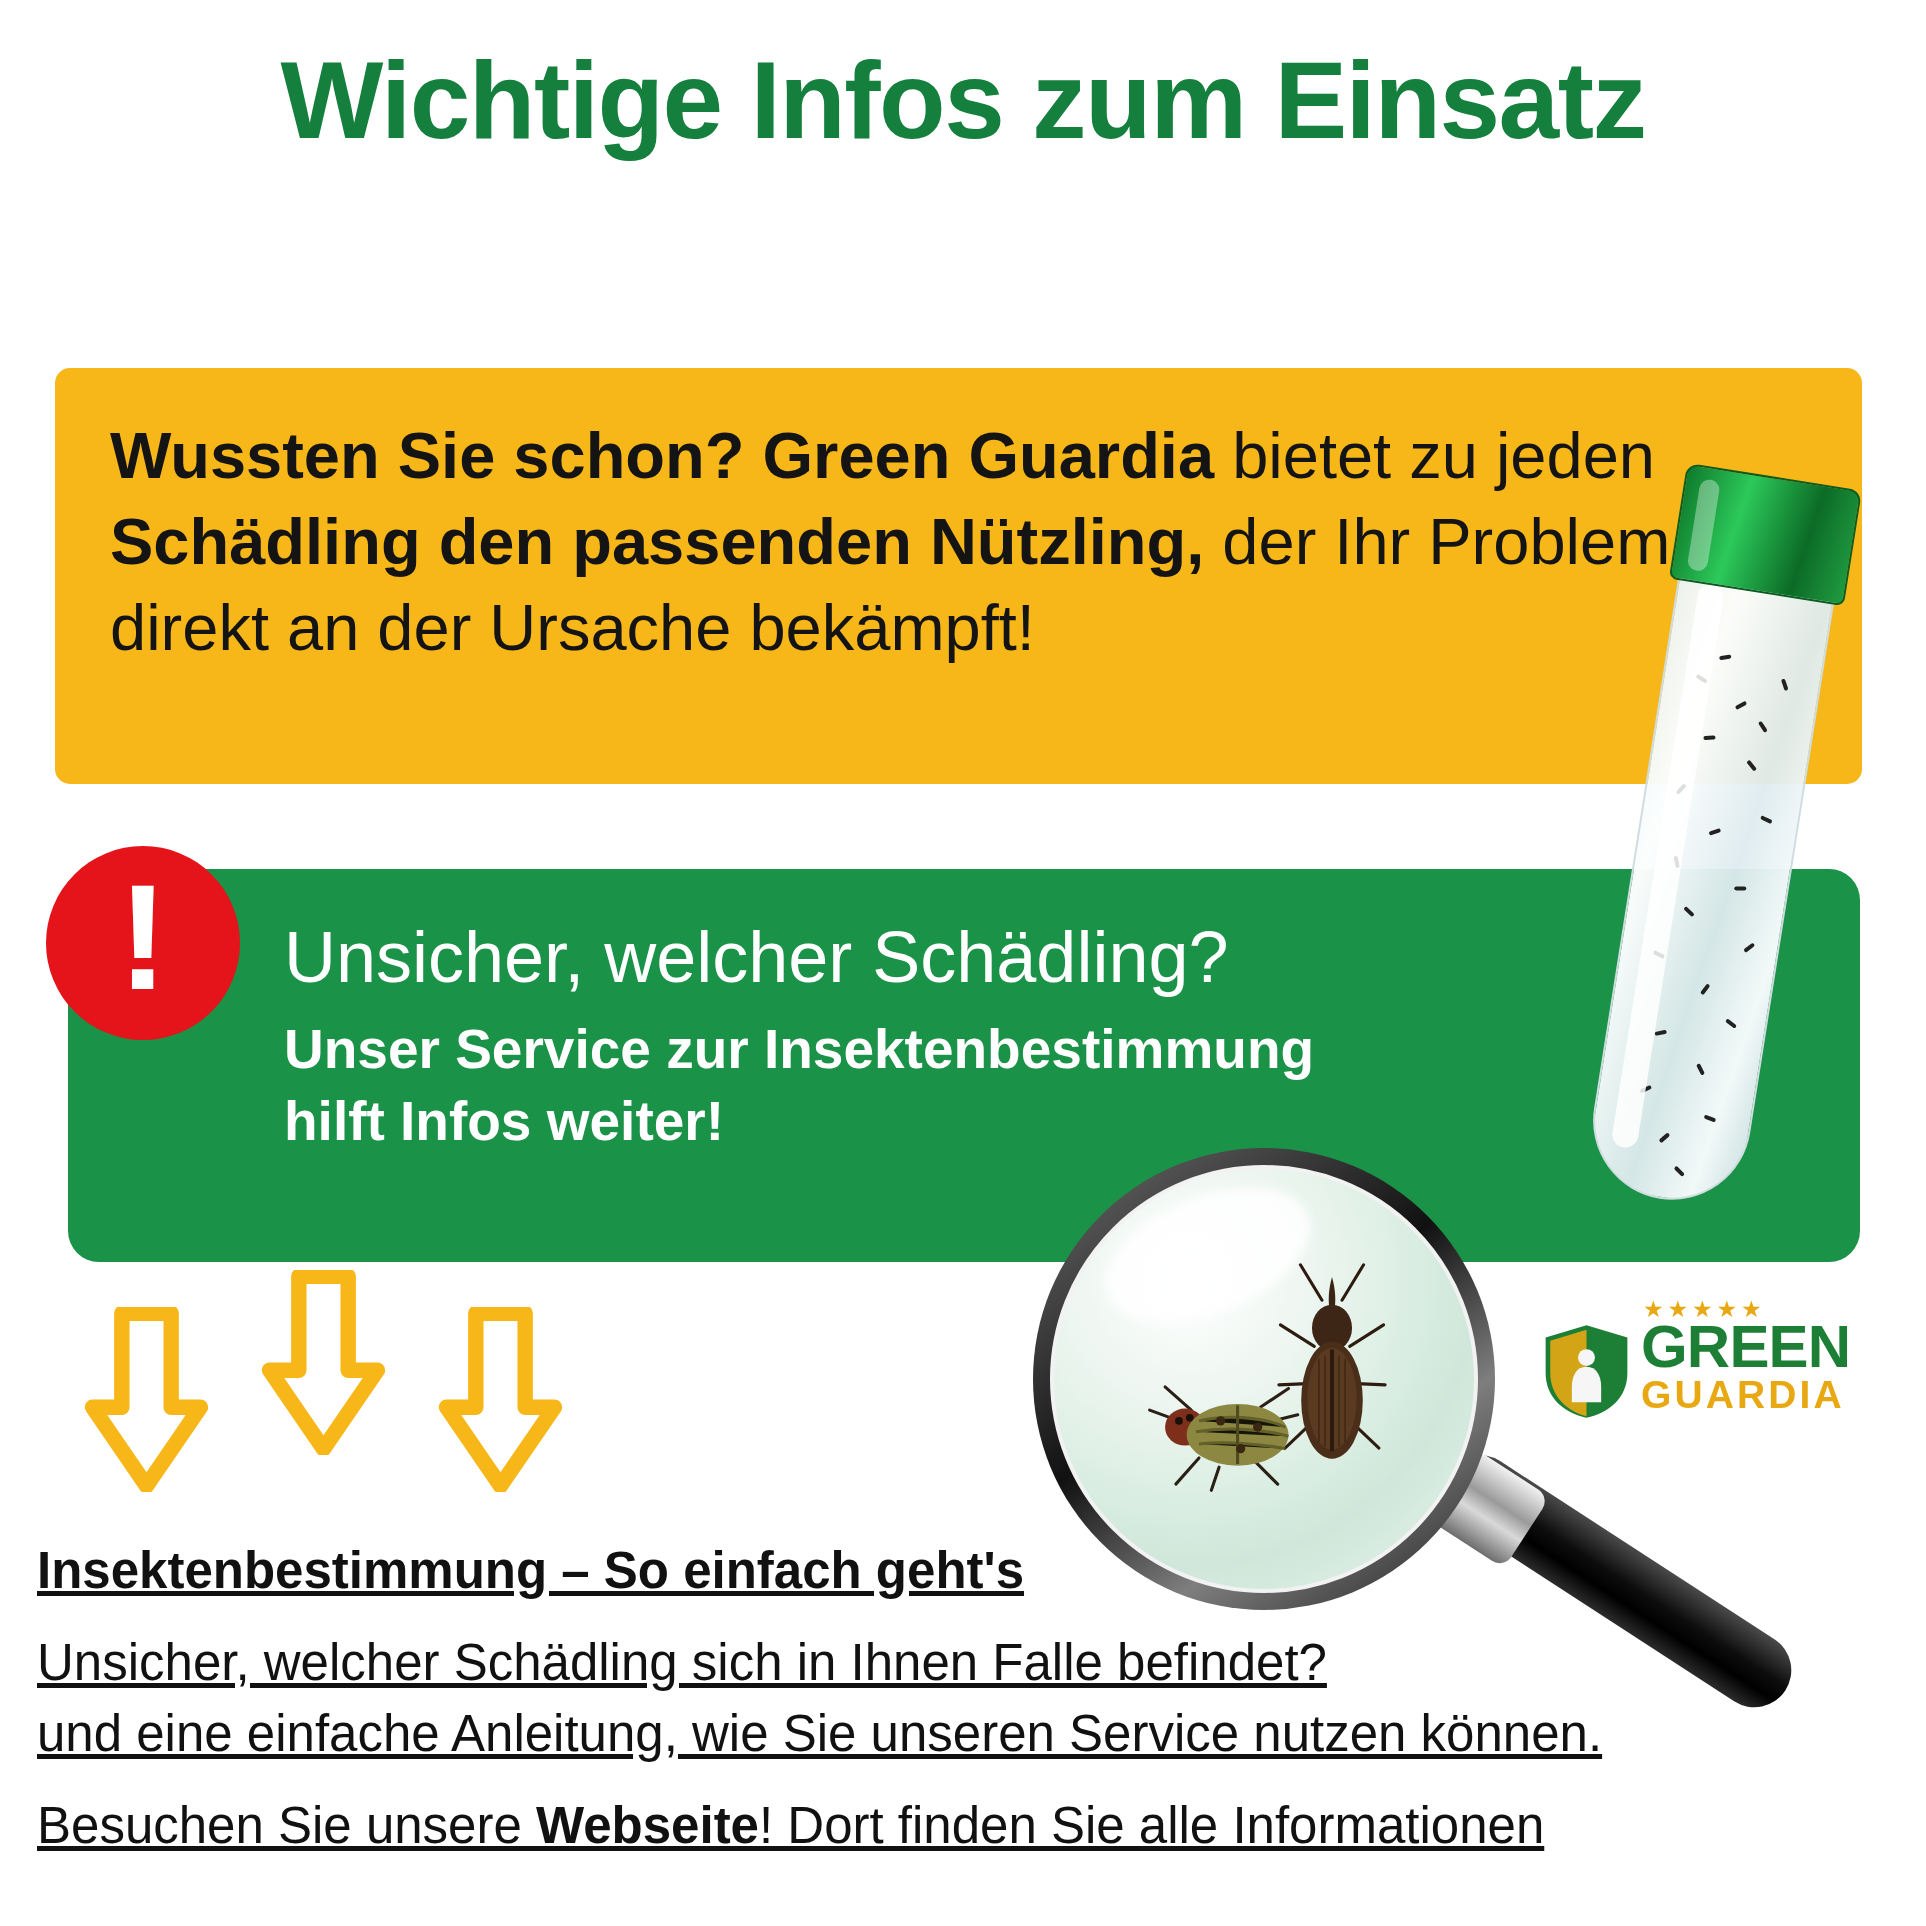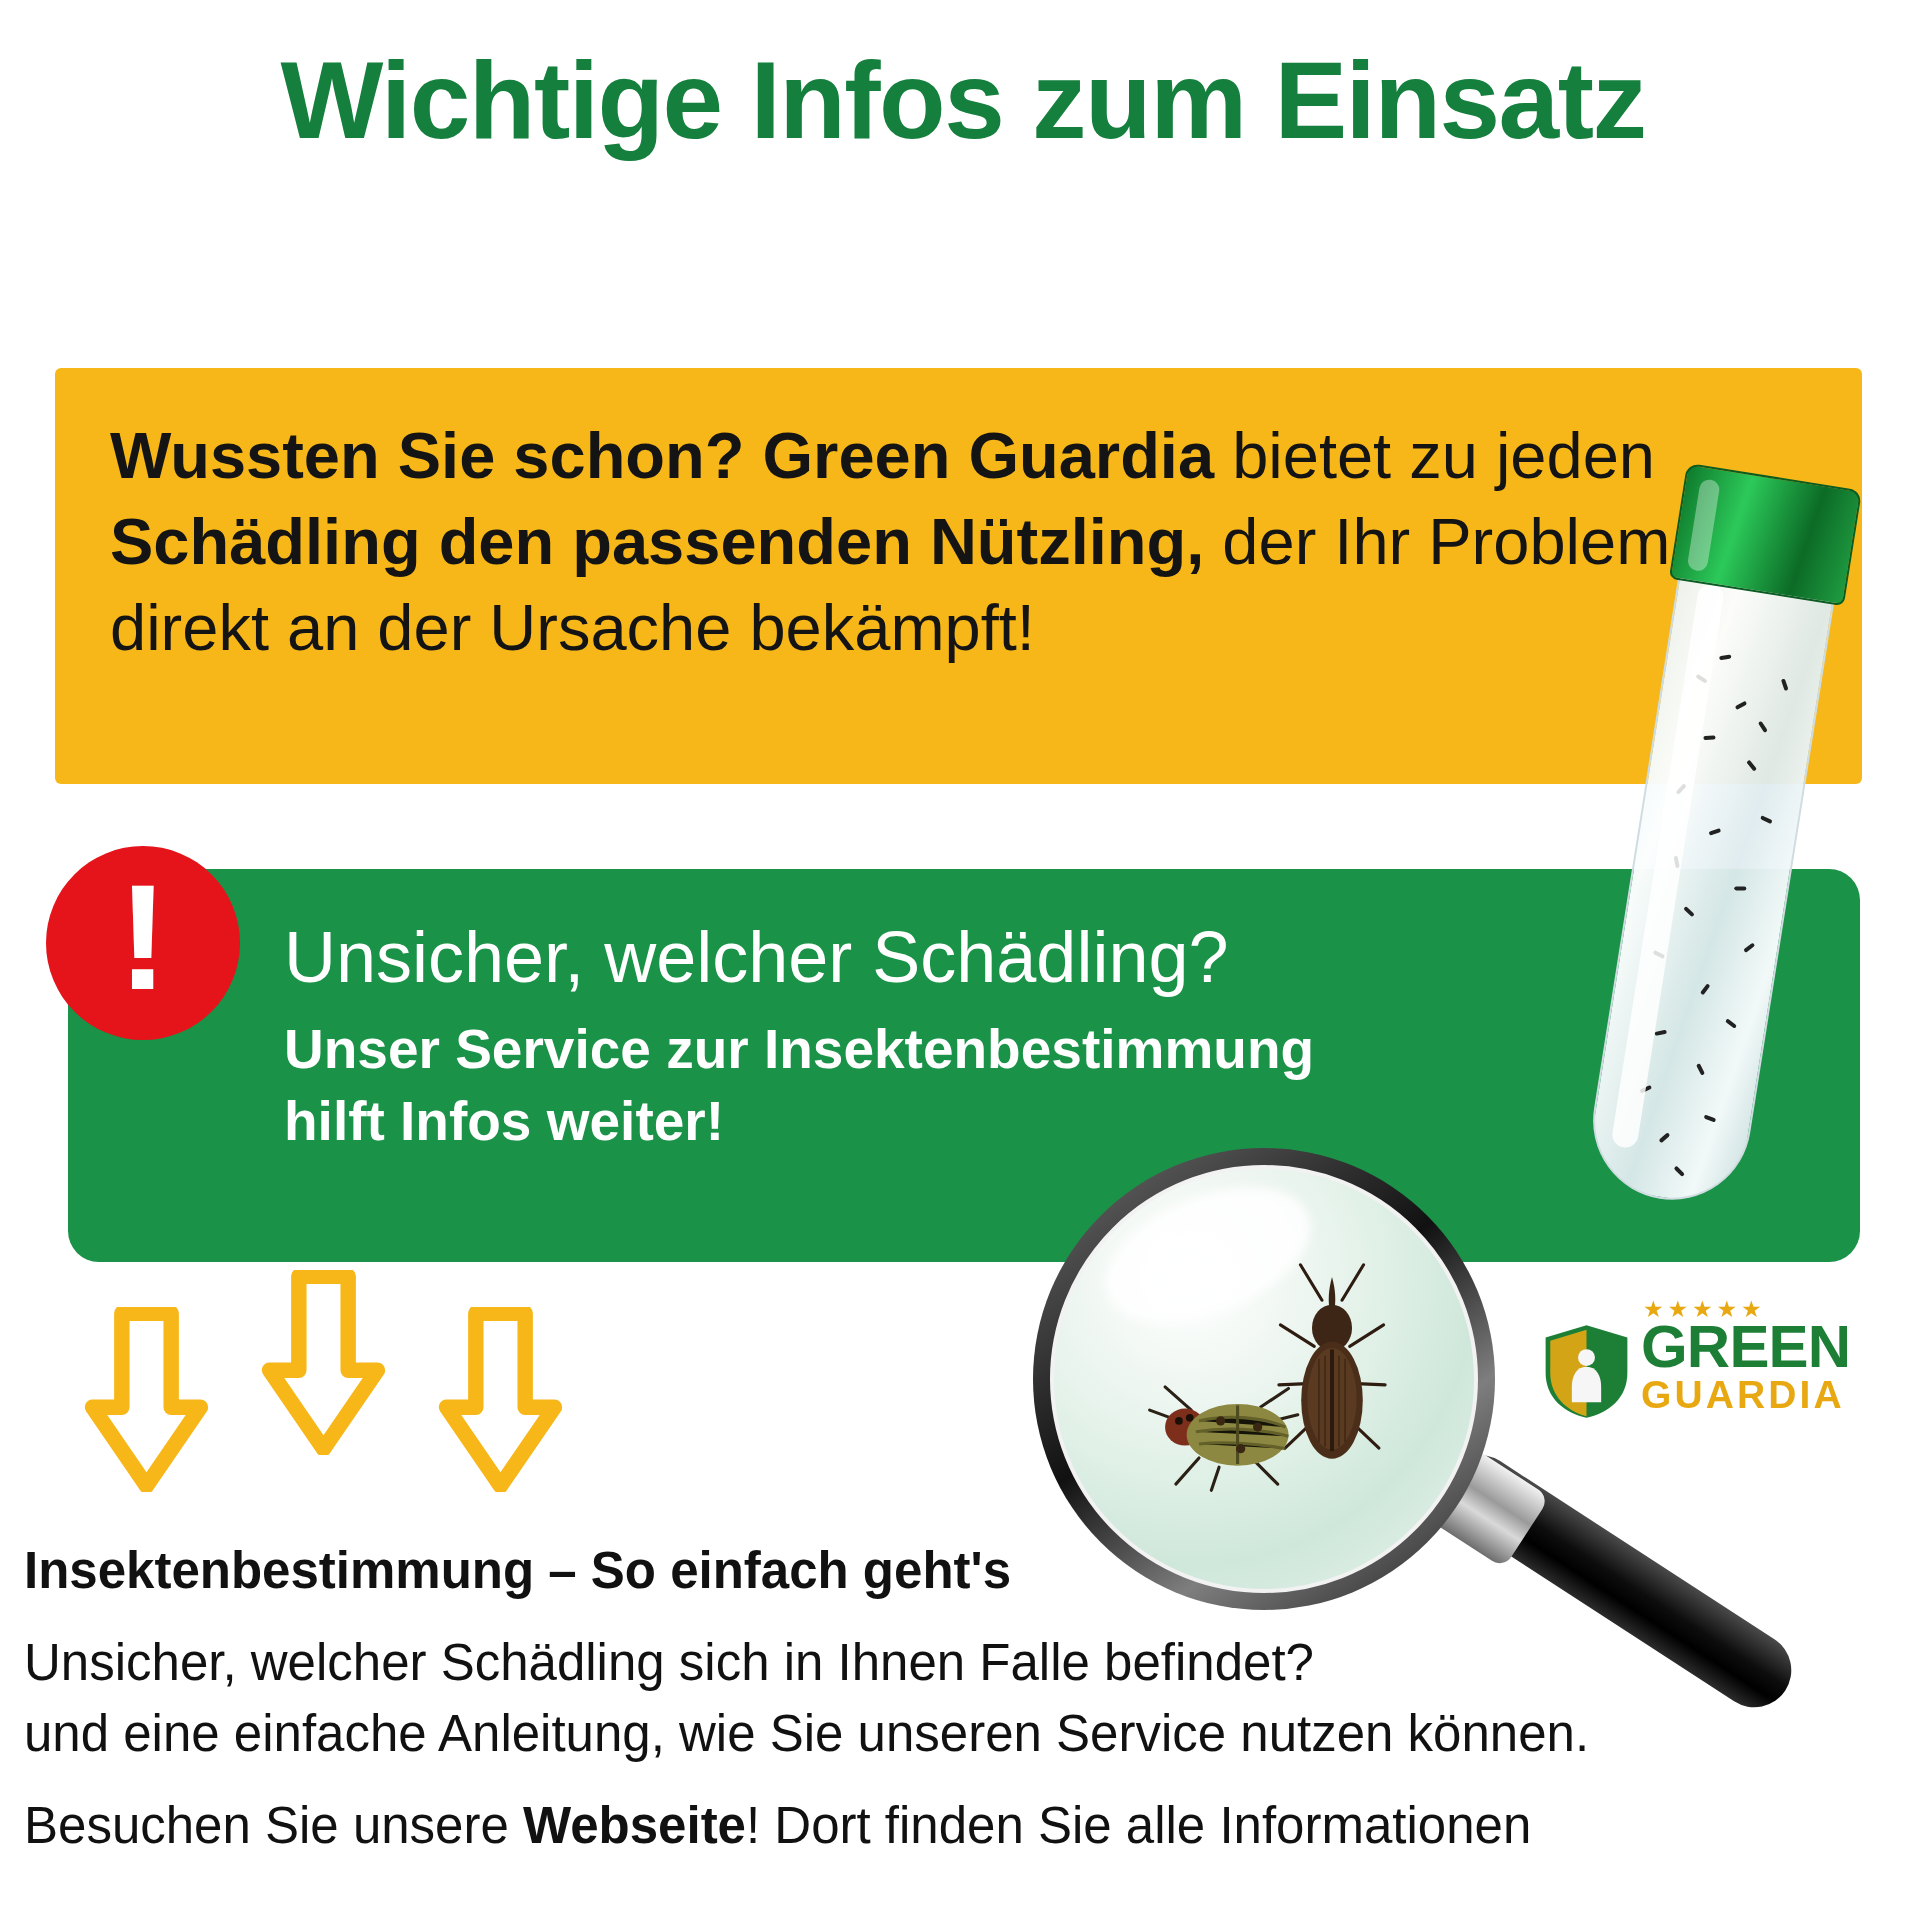--- a/index.html
+++ b/index.html
@@ -32,21 +32,21 @@
   .headline .l2 { display: block; }
 
   
   .yellow-card {
     position: absolute;
     left: 55px;
     top: 368px;
     width: 1807px;
     height: 416px;
     background: #f7b718;
-    border-radius: 6px;
+    border-radius: 15px;
     box-sizing: border-box;
     padding: 45px 54px 8px 55px;
   }
   .yellow-text {
     font-size: 65px;
     line-height: 1.32;
     color: #141414;
     max-width: 1688px;
   }
   .yellow-text b { font-weight: bold; }
@@ -287,23 +287,24 @@
     left: 102px;
     top: -14px;
     font-size: 23px;
     color: #e8a812;
     letter-spacing: 3.9px;
   }
 
   
   .footer {
     position: absolute;
-    left: 24px;
+    left: 37px;
     top: 1541px;
     width: 1772px;
+    text-decoration: underline;
   }
   .footer-title {
     font-size: 51px;
     font-weight: bold;
     color: #111;
     margin-bottom: 29px;
   }
   .footer-line {
     font-size: 51px;
     color: #111;

